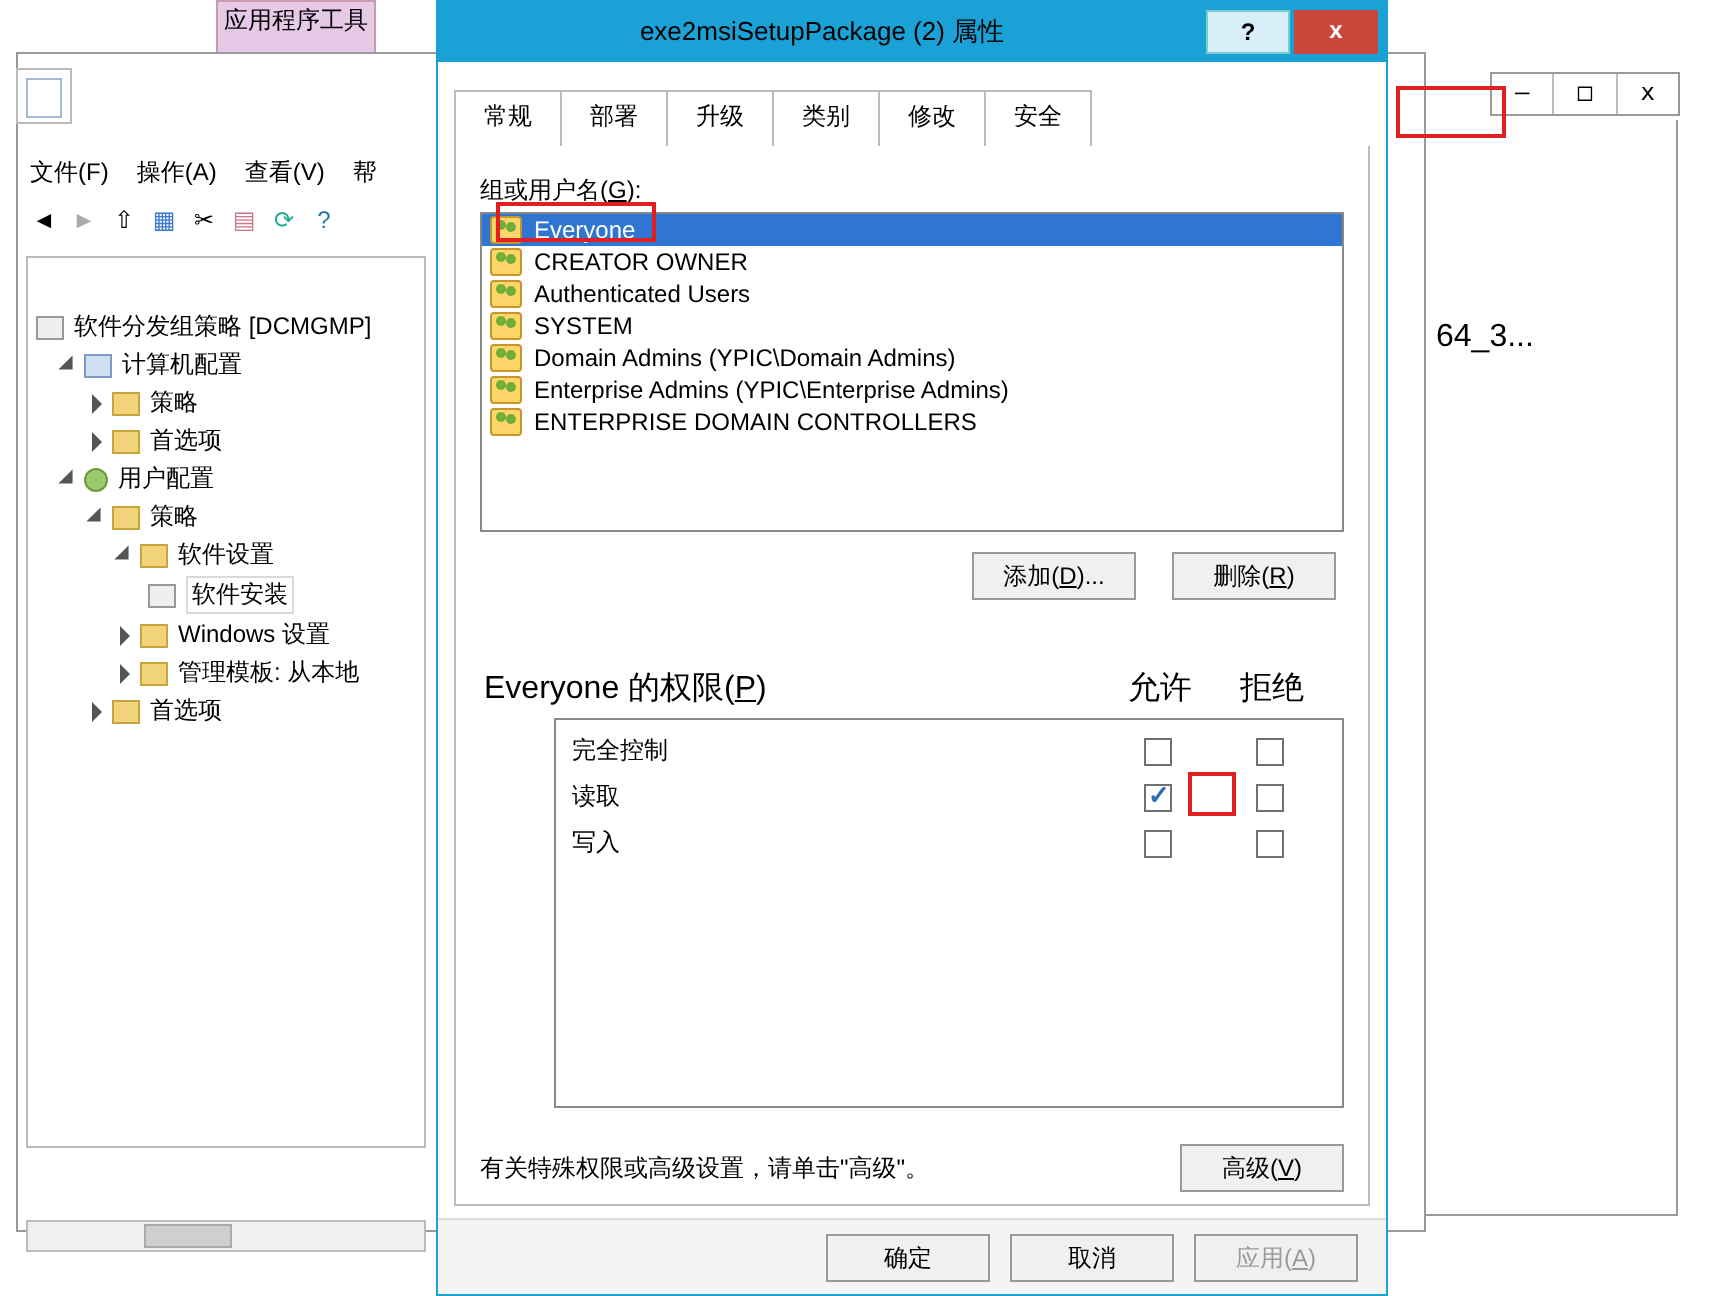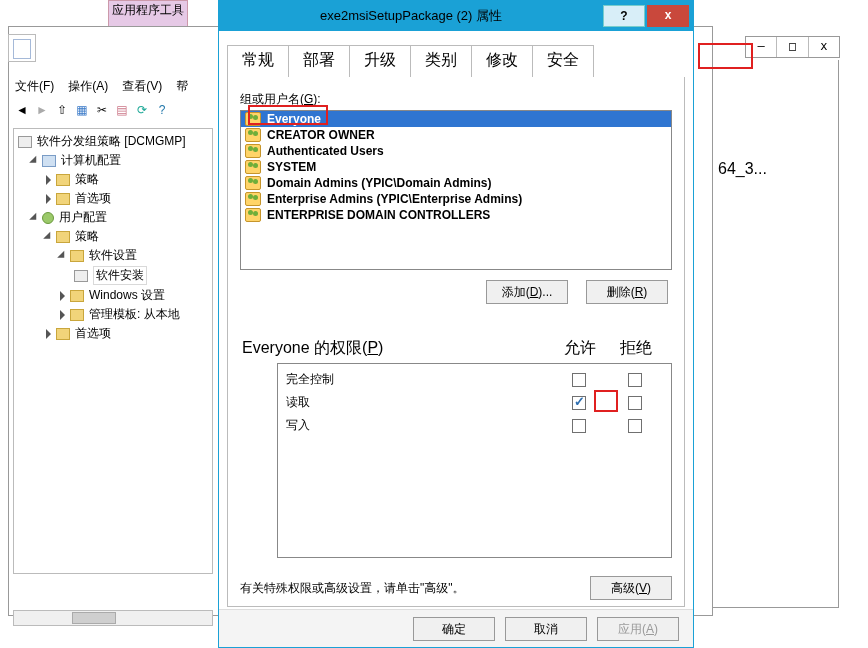--- a/index.html
+++ b/index.html
@@ -14,21 +14,21 @@
 
   
   .gpmc { position:absolute; left:8px; top:26px; width:705px; height:590px; background:#fff; border:1px solid #999; }
   .app-tools-tab { position:absolute; left:108px; top:0; height:32px; width:80px; background:#e6c9e6; border:1px solid #c9a; text-align:center; line-height:18px; font-size:12px; }
   .doc-icon { position:absolute; left:8px; top:34px; width:28px; height:28px; border:1px solid #bbb; background:#fff; }
   .doc-icon::after{content:'';position:absolute;left:4px;top:4px;width:16px;height:18px;border:1px solid #a5b9d8;background:#fff;}
   .menu-row { position:absolute; left:13px; top:76px; height:20px; font-size:12px; display:flex; gap:10px; }
   .menu-row span { padding:2px 2px; }
   .toolbar-row { position:absolute; left:13px; top:98px; height:24px; display:flex; gap:2px; align-items:center; }
   .tb-ico { width:18px; height:18px; display:inline-flex; align-items:center; justify-content:center; font-size:12px; }
-  .tree { position:absolute; left:13px; top:128px; width:200px; height:446px; border:1px solid #bbb; background:#fff; padding:2px 4px; overflow:hidden; }
+  .tree { position:absolute; left:13px; top:128px; width:200px; height:446px; border:1px solid #bbb; background:#fff; padding:24px 4px; overflow:hidden; }
   .tree-title { margin-bottom:6px; display:flex; align-items:center; gap:4px; }
   .node { display:flex; align-items:center; gap:2px; margin:2px 0; white-space:nowrap; }
   .open::before { content:''; display:inline-block; width:0; height:0; border-left:5px solid #555; border-top:5px solid transparent; border-bottom:5px solid transparent; margin-right:3px; transform:rotate(45deg);}  
   .closed::before{ content:''; display:inline-block; width:0; height:0; border-left:5px solid #555; border-top:5px solid transparent; border-bottom:5px solid transparent; margin-right:3px;}
   .ind1{margin-left:14px}.ind2{margin-left:28px}.ind3{margin-left:42px}.ind4{margin-left:56px}
   .folder-ico{width:14px;height:12px;background:#f1d47a;border:1px solid #c9a63c;display:inline-block;margin-right:3px;}
   .comp-ico{width:14px;height:12px;background:#cfe0f2;border:1px solid #7a9cc6;display:inline-block;margin-right:3px;}
   .user-ico{width:12px;height:12px;border-radius:50%;background:#9bc96a;border:1px solid #6b9a3e;display:inline-block;margin-right:3px;}
   .soft-ico{width:14px;height:12px;background:#eee;border:1px solid #999;display:inline-block;margin-right:3px;}
   .sel-node{background:#fff;border:1px solid #d9d9d9;padding:0 2px;}
@@ -36,21 +36,21 @@
   .tree-thumb{position:absolute;left:58px;top:1px;width:44px;height:12px;background:#cfcfcf;border:1px solid #aaa;}
 
   
   .dlg { position:absolute; left:218px; top:0; width:476px; height:648px; border:1px solid #1aa1d6; background:#fff; }
   .dlg-title { height:30px; background:#1aa1d6; display:flex; align-items:center; }
   .dlg-title-text { flex:1; text-align:center; color:#000; font-size:13px; }
   .dlg-help { width:42px; height:22px; background:#d8eef8; border:1px solid #7cc; text-align:center; line-height:20px; font-weight:bold; margin-right:2px; }
   .dlg-close{ width:42px; height:22px; background:#c9483c; color:#fff; text-align:center; line-height:20px; font-weight:bold; margin-right:4px; }
 
   .tabs { display:flex; margin:14px 8px 0 8px; }
-  .tab { padding:4px 14px 6px 14px; border:1px solid #bbb; border-bottom:none; background:#fff; font-size:16px; margin-right:-1px; position:relative; }
+  .tab { padding:4px 14px 6px 14px; border:1px solid #bbb; border-bottom:none; background:#fff; font-size:12px; margin-right:-1px; position:relative; }
   .tab.active { z-index:5; }
   .tab-hl { position:absolute; border:2px solid #e02020; pointer-events:none; }
 
   .body-area { border:1px solid #bbb; margin:0 8px 8px 8px; padding:10px 12px 12px 12px; border-top:none; }
 
   .grp-label { margin:4px 0 2px 0; }
   .grp-label u{text-decoration:underline;}
   .userlist { border:1px solid #888; height:160px; background:#fff; overflow:hidden; }
   .urow { display:flex; align-items:center; gap:6px; padding:1px 4px; font-size:12px; }
   .urow.sel { background:#2f75d1; color:#fff; }
@@ -173,21 +173,21 @@
     <div class="tab">升级</div>
     <div class="tab">类别</div>
     <div class="tab">修改</div>
     <div class="tab active">安全</div>
   </div>
   <div class="tab-hl" style="left:479px;top:42px;width:55px;height:26px;"></div>
 
   <div class="body-area" style="height:530px;position:relative;">
     <div class="grp-label"><span>组或用户名(</span><u>G</u><span>):</span></div>
 
-    <div class="userlist" style="position:relative;font-weight:bold;">
+    <div class="userlist" style="position:relative;">
       <div class="urow sel">
           <span class="uicon"></span>
           <span>Everyone</span>
         </div>
       <div class="urow">
           <span class="uicon"></span>
           <span>CREATOR OWNER</span>
         </div>
       <div class="urow">
           <span class="uicon"></span>

